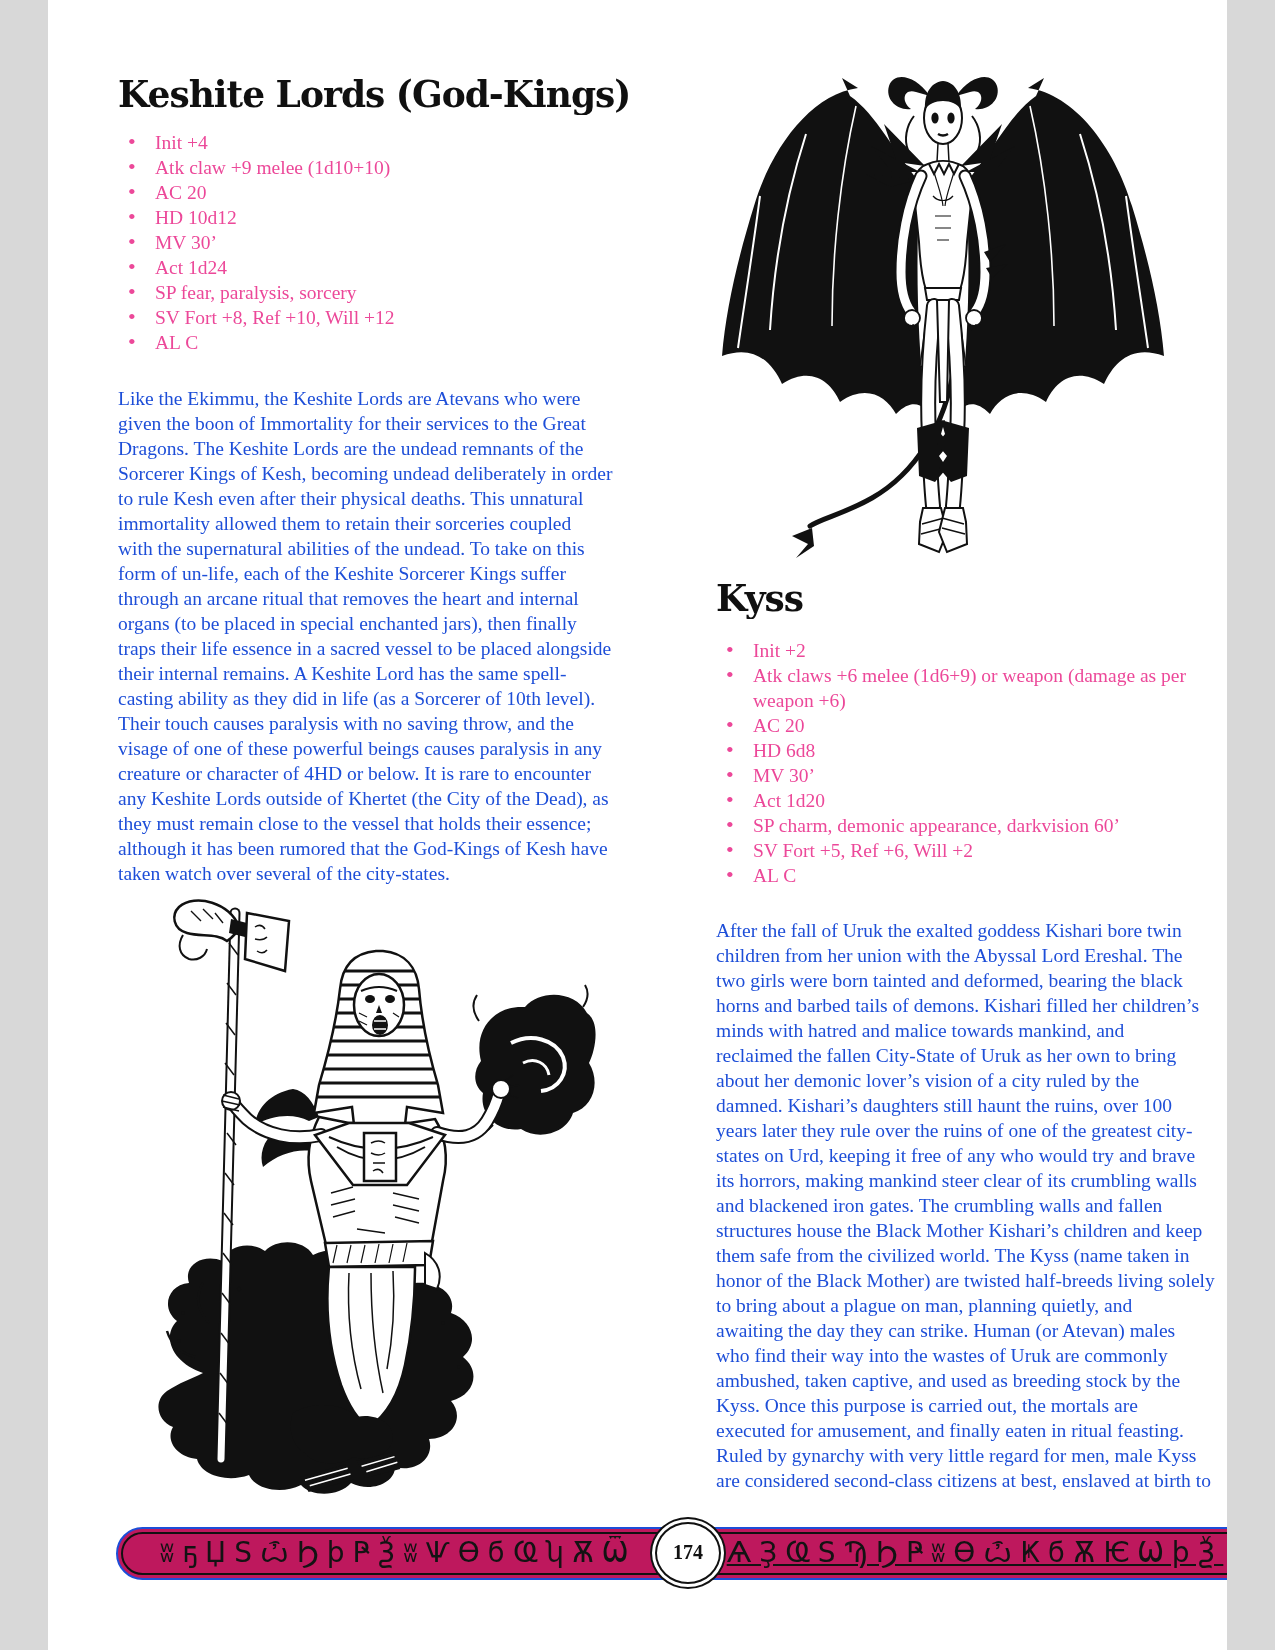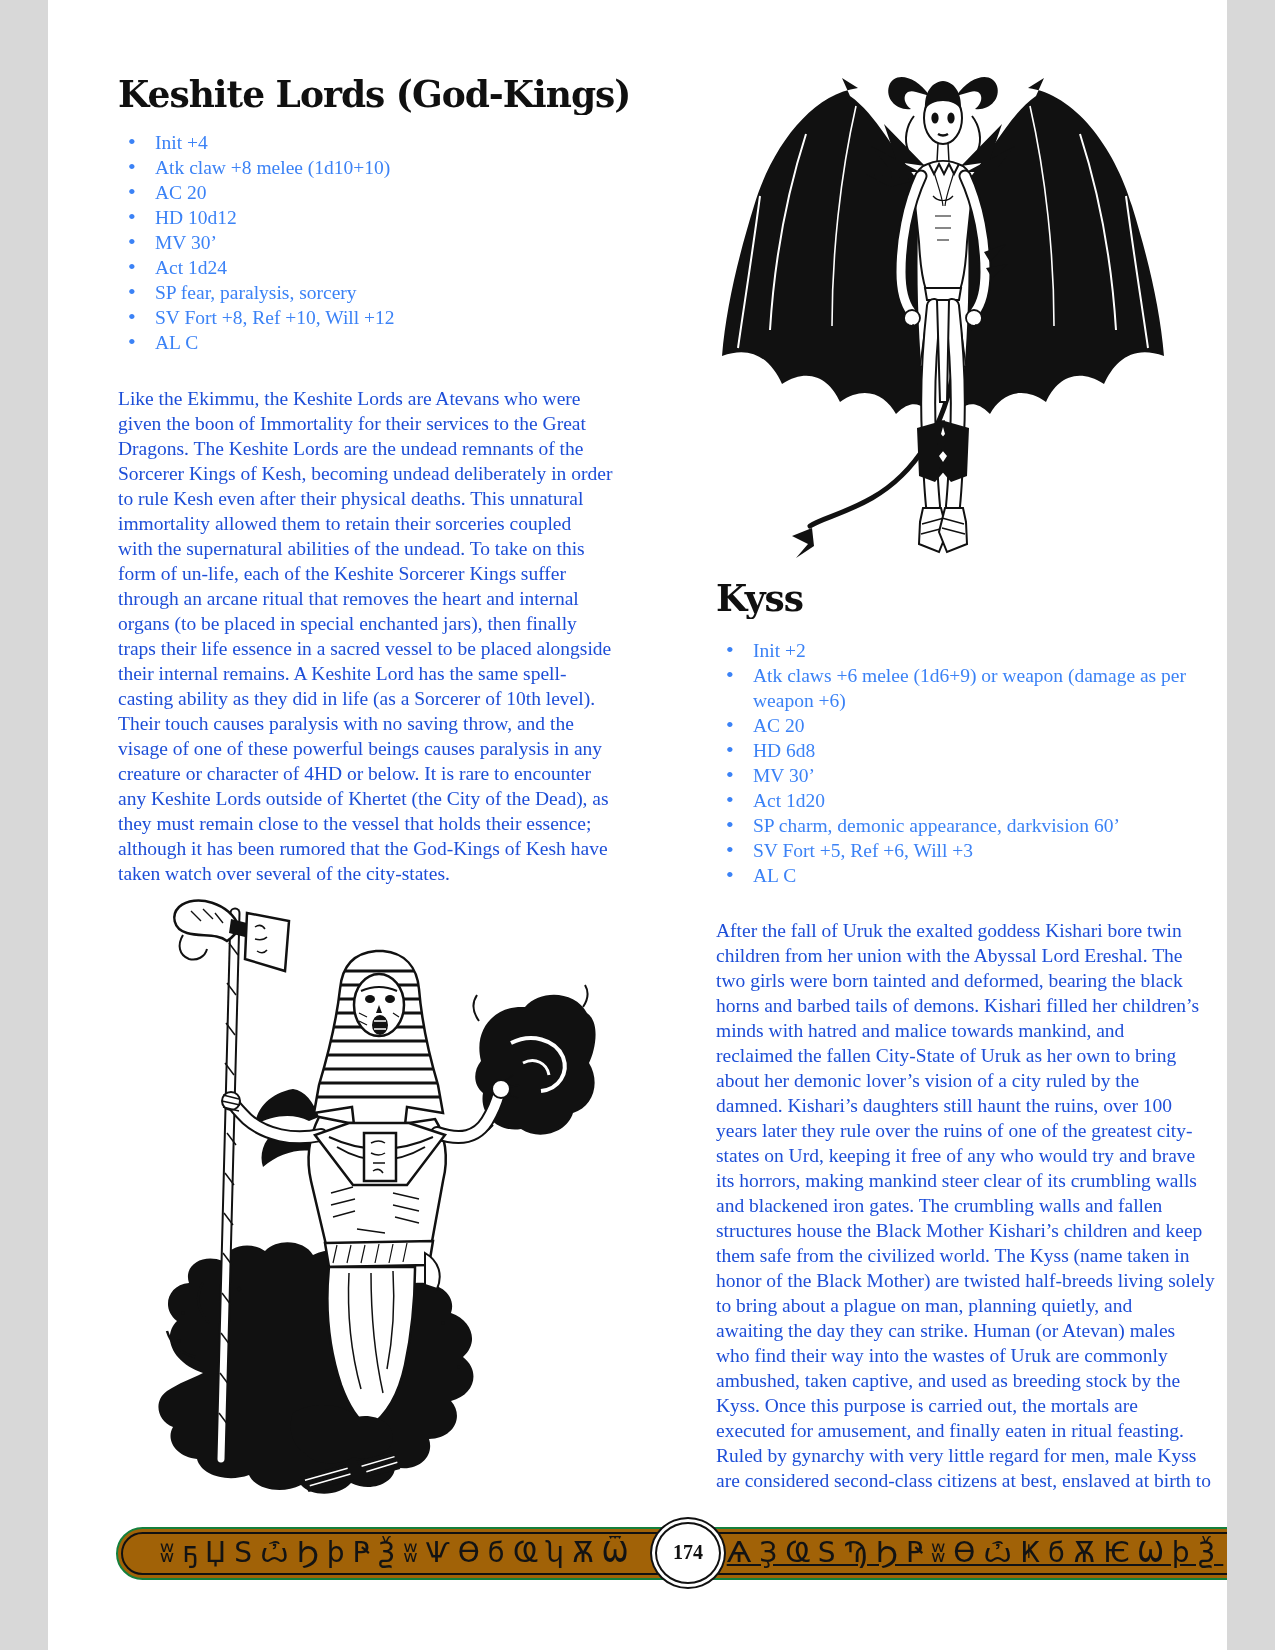--- a/index.html
+++ b/index.html
@@ -3,35 +3,35 @@
 <meta charset="utf-8">
 <style>
   html,body{margin:0;padding:0;background:#d8d8d8;}
   .page{position:relative;width:1179px;height:1650px;background:#ffffff;
         font-family:"Liberation Serif",serif;color:#141414;overflow:hidden;margin:0 auto;}
   .sec-title{position:absolute;margin:0;font-family:"DejaVu Serif",serif;font-weight:bold;
              letter-spacing:-1px;font-size:36px;color:#101010;transform:scaleY(1.04);}
   #keshite-title{left:70px;top:72px;}
   #kyss-title{left:668px;top:576px;}
   ul.stats{position:absolute;margin:0;padding:0;list-style:none;
-           font-size:19.5px;line-height:25px;color:#3b82f6;}
+           font-size:19.5px;line-height:25px;color:#ec4899;}
   ul.stats li{position:relative;padding-left:37px;white-space:pre-line;}
   ul.stats li::before{content:"\2022";position:absolute;left:10px;top:-1px;font-size:22px;}
   #keshite-stats{left:70px;top:130px;width:520px;}
   #kyss-stats{left:668px;top:638px;width:498px;}
   p.body{position:absolute;margin:0;font-size:19.5px;line-height:25px;
          white-space:pre-line;color:#1d4ed8;}
   #keshite-body{left:70px;top:386px;width:535px;}
   #kyss-body{left:668px;top:918px;width:505px;}
   svg.illus{position:absolute;}
   #demon-art{left:660px;top:66px;width:470px;height:500px;}
   #mummy-art{left:95px;top:893px;width:455px;height:607px;}
   
   .band{position:absolute;left:68px;top:1527px;width:1137px;height:49px;
-        border:2px solid #15803d;border-radius:27px;background:#a16207;}
+        border:2px solid #1d4ed8;border-radius:27px;background:#be185d;}
   .band::before{content:"";position:absolute;inset:3px;border:2px solid #111;border-radius:22px;}
   .runes{position:absolute;top:0;height:49px;line-height:47px;text-align:center;
          font-family:"DejaVu Sans",sans-serif;font-size:28px;letter-spacing:8px;
          white-space:nowrap;overflow:hidden;color:#131313;}
   .runes.left{left:30px;width:500px;}
   .runes.right{right:30px;width:500px;text-decoration:underline;}
   .pagenum{position:absolute;left:602px;top:1517px;width:72px;height:68px;background:#fff;
            border:2.5px solid #111;border-radius:50%;}
   .pagenum::before{content:"";position:absolute;inset:3px;border:2px solid #111;border-radius:50%;}
   .pagenum span{position:absolute;inset:0;text-align:center;line-height:66px;
@@ -48,21 +48,21 @@
 </style>
 </head>
 <body>
 
 <div class="page">
 
   <h1 class="sec-title" id="keshite-title">Keshite Lords (God-Kings)</h1>
 
   <ul class="stats" id="keshite-stats">
       <li>Init +4</li>
-      <li>Atk claw +8 melee (1d10+10)</li>
+      <li>Atk claw +9 melee (1d10+10)</li>
       <li>AC 20</li>
       <li>HD 10d12</li>
       <li>MV 30’</li>
       <li>Act 1d24</li>
       <li>SP fear, paralysis, sorcery</li>
       <li>SV Fort +8, Ref +10, Will +12</li>
       <li>AL C</li>
     </ul>
 
   <p class="body" id="keshite-body">Like the Ekimmu, the Keshite Lords are Atevans who were
@@ -156,21 +156,21 @@
 
   <ul class="stats" id="kyss-stats">
       <li>Init +2</li>
       <li>Atk claws +6 melee (1d6+9) or weapon (damage as per
 weapon +6)</li>
       <li>AC 20</li>
       <li>HD 6d8</li>
       <li>MV 30’</li>
       <li>Act 1d20</li>
       <li>SP charm, demonic appearance, darkvision 60’</li>
-      <li>SV Fort +5, Ref +6, Will +3</li>
+      <li>SV Fort +5, Ref +6, Will +2</li>
       <li>AL C</li>
     </ul>
 
   <p class="body" id="kyss-body">After the fall of Uruk the exalted goddess Kishari bore twin
 children from her union with the Abyssal Lord Ereshal. The
 two girls were born tainted and deformed, bearing the black
 horns and barbed tails of demons. Kishari filled her children’s
 minds with hatred and malice towards mankind, and
 reclaimed the fallen City-State of Uruk as her own to bring
 about her demonic lover’s vision of a city ruled by the

